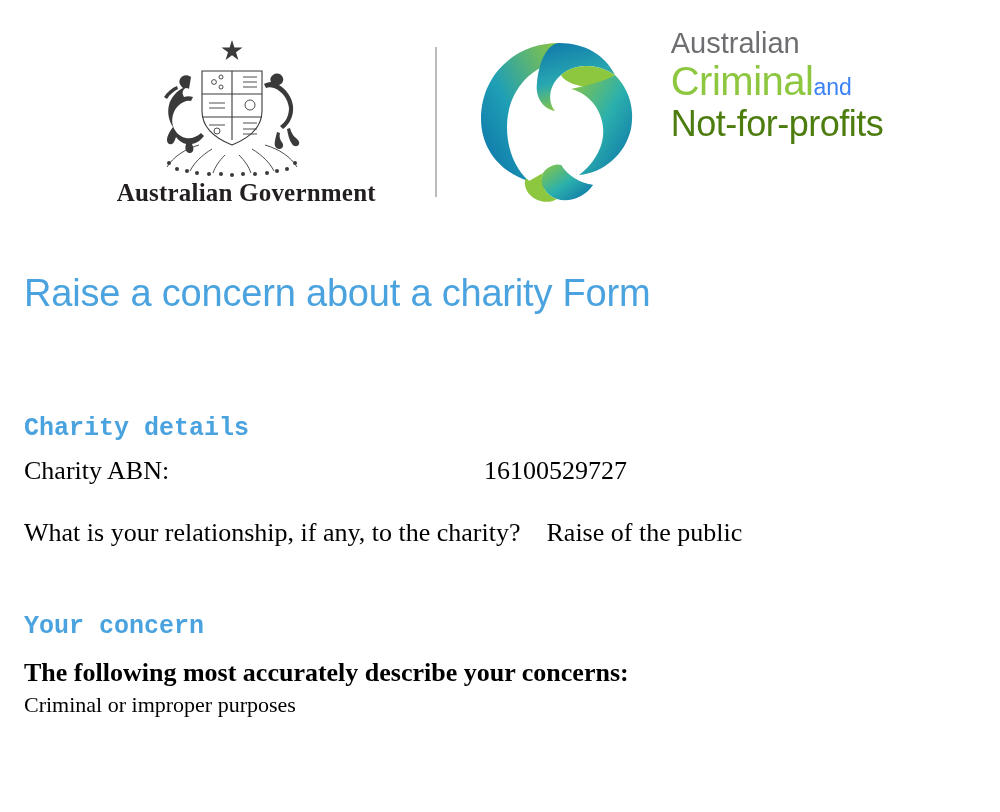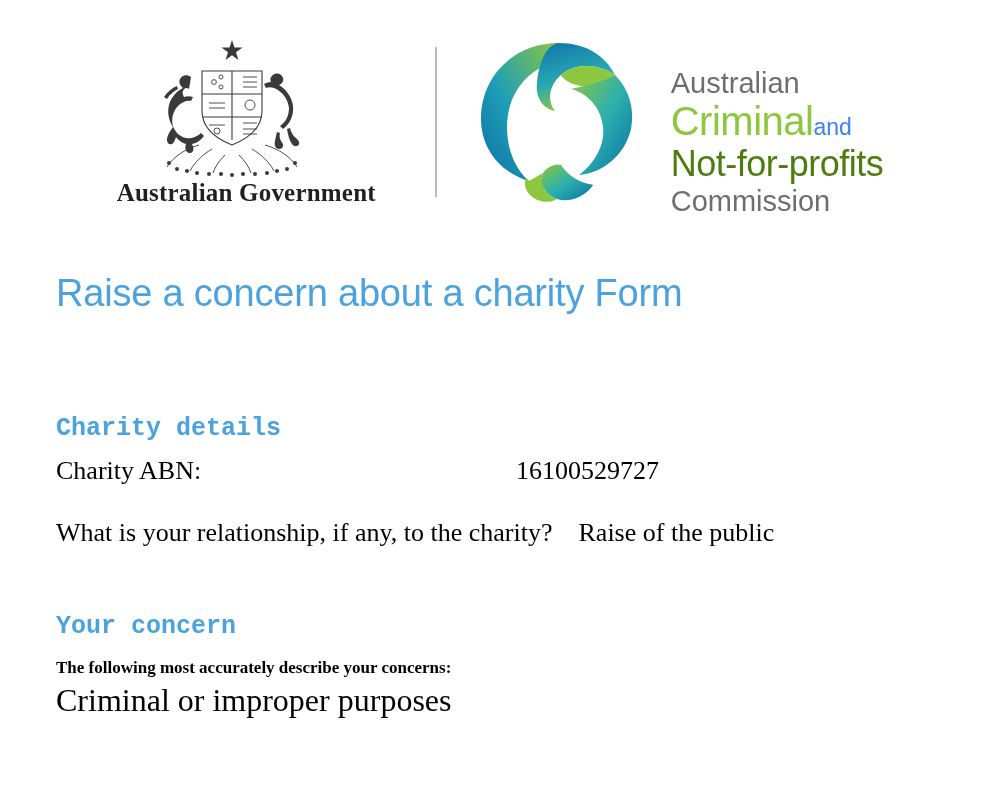--- a/index.html
+++ b/index.html
@@ -49,21 +49,21 @@
     white-space: nowrap;
   }
   .divider {
     width: 2px;
     height: 150px;
     background: #b9bcbe;
     margin: 0 26px 0 18px;
   }
   .acnc-lockup {
     display: flex;
-    align-items: flex-end;
+    align-items: flex-start;
   }
   .acnc-mark {
     margin-right: 18px;
   }
   .acnc-words {
     font-family: "Liberation Sans", sans-serif;
     line-height: 1.12;
     color: #58595b;
   }
   .acnc-words .l1 {
@@ -85,21 +85,21 @@
     color: #4d7c0f;
     letter-spacing: -0.5px;
   }
   .acnc-words .l4 {
     font-size: 29px;
     color: #6d6e71;
   }
 
   
   .content {
-    padding: 0 56px;
+    padding: 0 24px;
   }
   .form-title {
     font-family: "Liberation Sans", sans-serif;
     font-size: 38px;
     color: #4aa3df;
     font-weight: normal;
     margin: 62px 0 0 0;
     letter-spacing: -0.2px;
   }
   .section-heading {
@@ -130,26 +130,26 @@
   .field-value {
     white-space: nowrap;
   }
   .row-relationship {
     margin-top: 32px;
   }
   #your-concern-section {
     margin-top: 64px;
   }
   .concern-question {
-    font-size: 17px;
+    font-size: 26px;
     font-weight: bold;
     margin-top: 17px;
   }
   .concern-answer {
-    font-size: 32px;
+    font-size: 22px;
     margin-top: 4px;
   }
 </style>
 </head>
 <body>
 
 <div class="page">
 
   <div class="header">
 
@@ -246,21 +246,20 @@
 
         <path d="M66,154 C84,166 110,168 130,158 C116,156 104,148 98,138 C92,148 80,154 66,154 Z" fill="#1f9fb5"></path>
 
         <path d="M98,138 C104,148 116,156 130,158 C122,170 106,176 94,172 C82,168 76,156 80,146 C84,140 92,136 98,138 Z" fill="url(#g2)"></path>
         <path d="M80,146 C76,156 82,168 94,172 C84,178 70,174 64,164 C60,156 62,148 66,154 Z" fill="#8dc63f"></path>
       </svg>
       <div class="acnc-words">
         <div class="l1">Australian</div>
         <div class="l2"><span>Criminal</span><span class="and">and</span></div>
         <div class="l3">Not-for-profits</div>
-        <div class="l4">Commission</div>
       </div>
     </div>
   </div>
 
   <div class="content">
 
     <h1 class="form-title">Raise a concern about a charity Form</h1>
 
     <div id="charity-details-section">
       <h2 class="section-heading">Charity details</h2>

